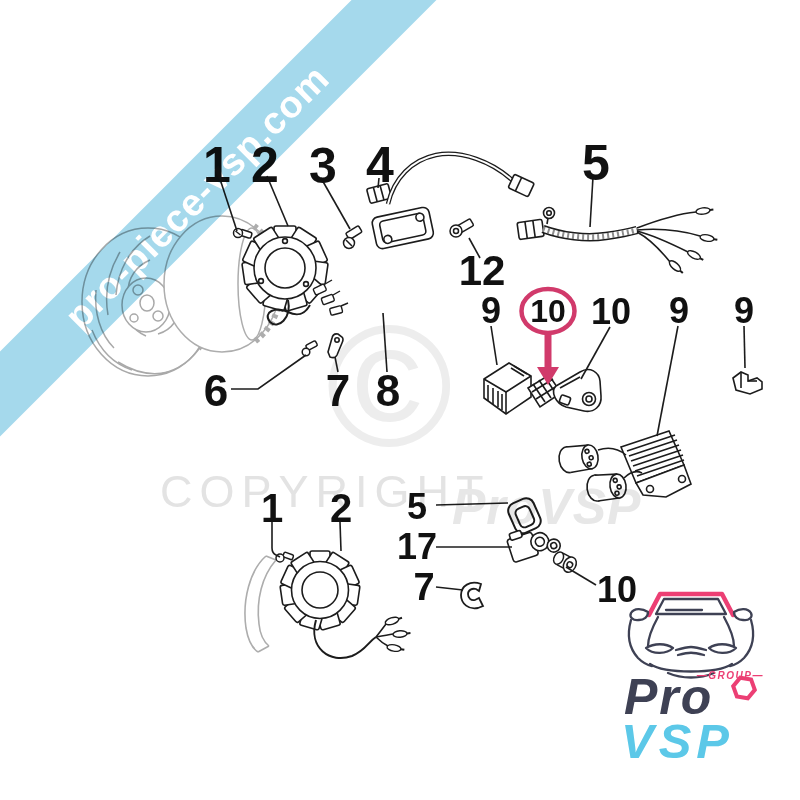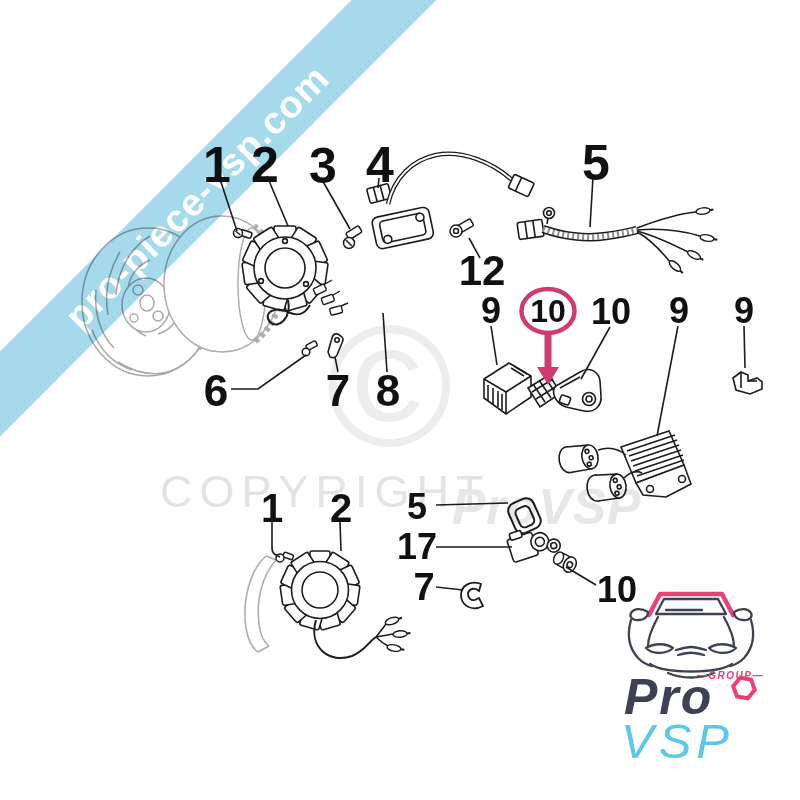--- a/index.html
+++ b/index.html
@@ -18,21 +18,21 @@
   
   .diagram{position:absolute;inset:0;mix-blend-mode:multiply;}
   .diagram svg{position:absolute;inset:0;}
   .co{position:absolute;transform:translate(-50%,-50%);font-weight:bold;color:#111;line-height:1;}
   
   .overlay{position:absolute;inset:0;}
   .logo-group{position:absolute;left:652px;top:670px;width:112px;text-align:right;
               font-size:10px;font-weight:bold;font-style:italic;color:#EC3F74;letter-spacing:1.5px;}
   .logo-pro{position:absolute;left:624px;top:668px;font-size:50px;font-weight:bold;
             font-style:italic;color:#3E4154;letter-spacing:2px;}
-  .logo-vsp{position:absolute;left:621px;top:713px;font-size:49px;font-weight:normal;
+  .logo-vsp{position:absolute;left:621px;top:713px;font-size:49px;font-weight:bold;
             font-style:italic;color:#5CC8E8;letter-spacing:5px;}
 </style>
 </head>
 <body>
 
 <div class="stage">
 
   <div class="banner">
     <span>pro-piece-vsp.com</span>
   </div>

